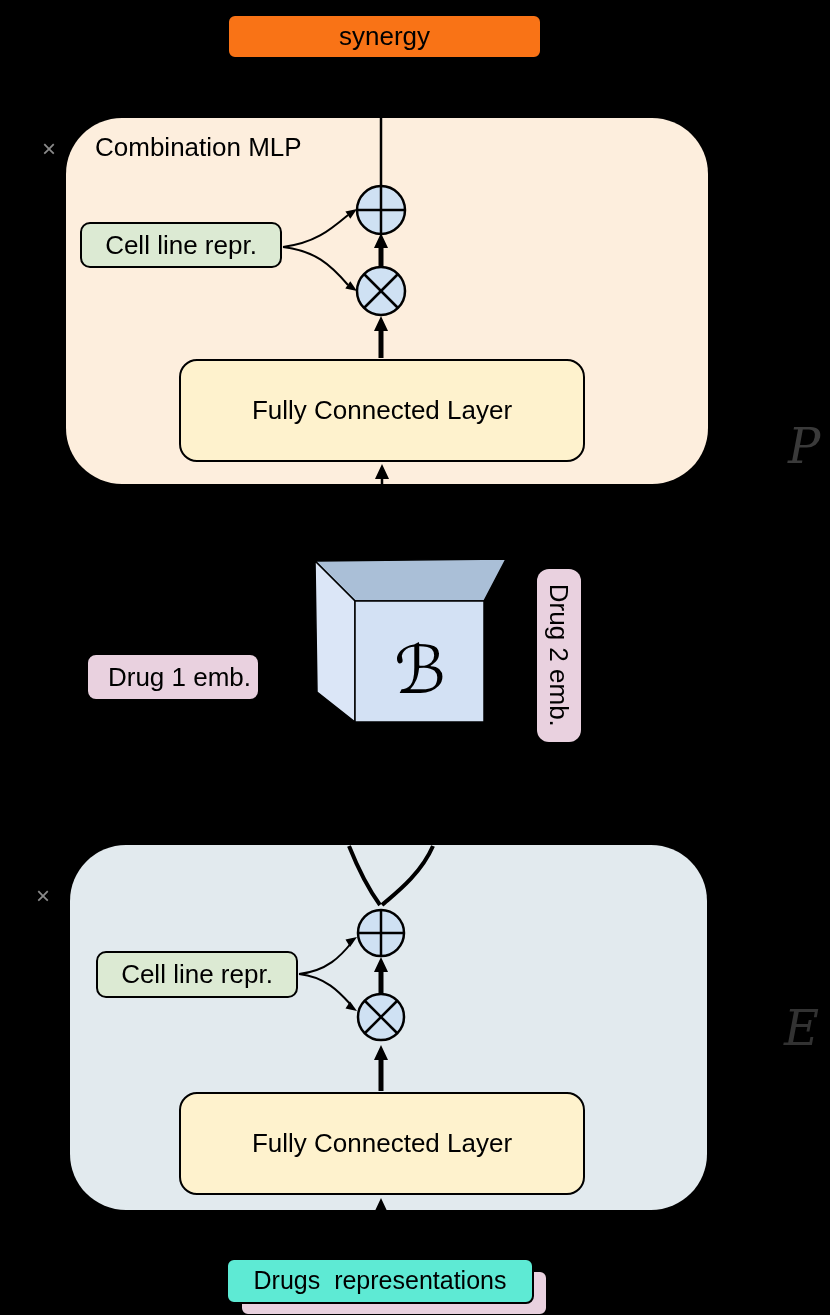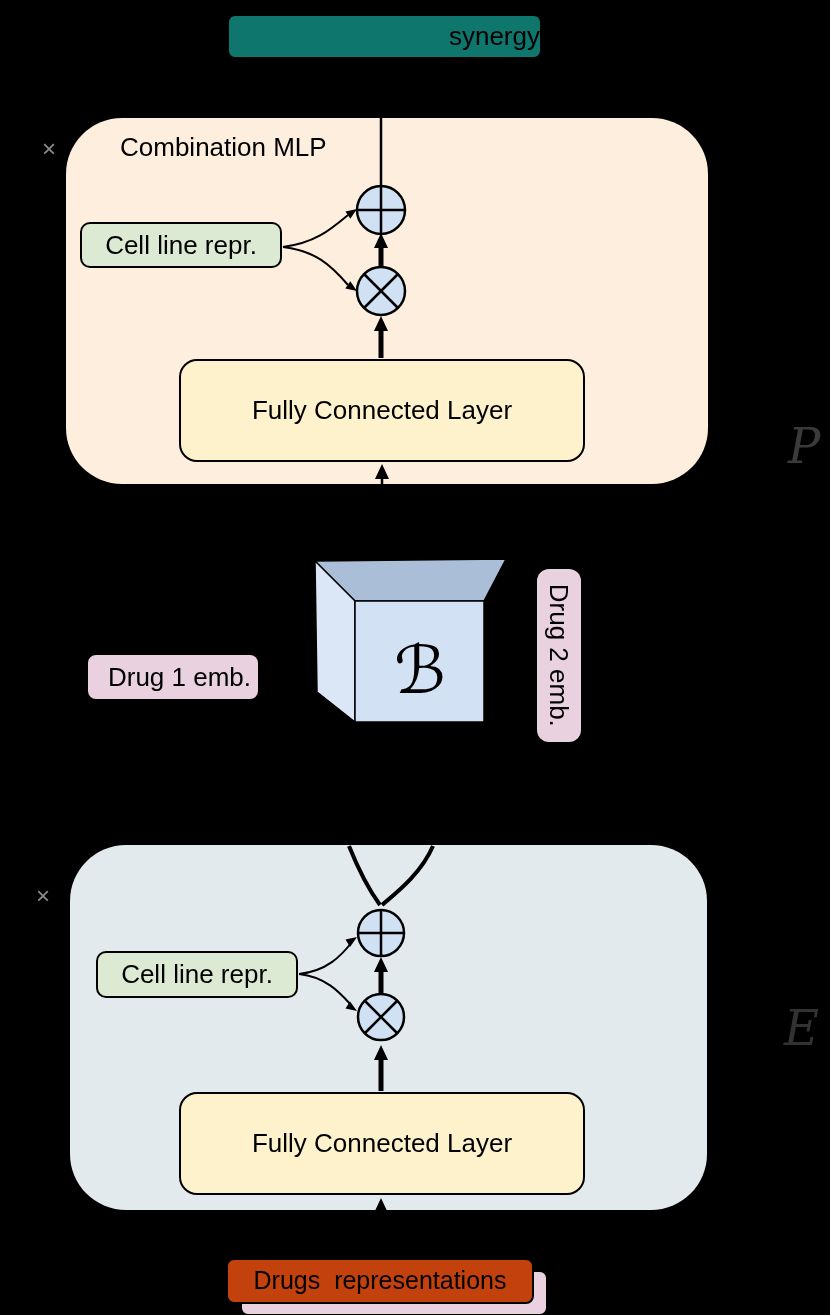--- a/index.html
+++ b/index.html
@@ -10,21 +10,21 @@
 
   
   .layer-container{z-index:1;}
   #connectors{z-index:2;}
   .layer-node{z-index:3;}
 
   .rounded-container{border-radius:56px;}
   .node-box{display:flex;align-items:center;justify-content:center;
             font-size:26px;line-height:1.1;text-align:center;}
   .bordered{border:2px solid #000;}
-  .container-title{font-size:26px;line-height:1.3;margin-left:25px;}
+  .container-title{font-size:26px;line-height:1.3;}
 
   
   #combination-container{left:66px;top:118px;width:642px;height:366px;}
   #combination-title{left:95px;top:131px;}
   #single-container{left:70px;top:845px;width:637px;height:365px;}
   #single-title{left:95px;top:858px;}
 
   #synergy-box{left:227px;top:14px;width:315px;height:45px;border-radius:8px;}
   #cell-line-top{left:80px;top:222px;width:202px;height:46px;border-radius:10px;}
   #fc-top{left:179px;top:359px;width:406px;height:103px;border-radius:18px;}
@@ -114,21 +114,21 @@
       <line x1="365" y1="1001" x2="397" y2="1033" stroke="#000" stroke-width="2.5"></line>
       <line x1="397" y1="1001" x2="365" y2="1033" stroke="#000" stroke-width="2.5"></line>
     </g>
 
     <line x1="381" y1="1258" x2="381" y2="1210" stroke="#000" stroke-width="2.5"></line>
     <polygon points="381,1198 374,1213 388,1213" fill="#000"></polygon>
   </svg>
 
   <div id="combination-title" class="abs layer-node container-title">Combination MLP</div>
 
-  <div id="synergy-box" class="abs layer-node node-box bordered" style="background-color: #0f766e; justify-content: flex-end;">
+  <div id="synergy-box" class="abs layer-node node-box bordered" style="background-color: #f97316;">
     <span>synergy</span>
   </div>
 
   <div id="cell-line-top" class="abs layer-node node-box bordered" style="background-color: rgb(220, 234, 211);">
     <span>Cell line repr.</span>
   </div>
 
   <div id="fc-top" class="abs layer-node node-box bordered" style="background-color: rgb(254, 242, 205);">
     <span>Fully Connected Layer</span>
   </div>
@@ -143,21 +143,21 @@
 
   <div id="cell-line-bottom" class="abs layer-node node-box bordered" style="background-color: rgb(220, 234, 211);">
     <span>Cell line repr.</span>
   </div>
 
   <div id="fc-bottom" class="abs layer-node node-box bordered" style="background-color: rgb(254, 242, 205);">
     <span>Fully Connected Layer</span>
   </div>
 
   <div id="drugs-repr-back" class="abs layer-node node-box bordered" style="background-color: rgb(233, 209, 223);"></div>
-  <div id="drugs-repr-front" class="abs layer-node node-box bordered" style="background-color: #c2410c;">
+  <div id="drugs-repr-front" class="abs layer-node node-box bordered" style="background-color: #5eead4;">
     <span style="white-space:pre;">Drugs  representations</span>
   </div>
 
   <div id="times-top" class="abs layer-node times-mark">×</div>
   <div id="times-bottom" class="abs layer-node times-mark">×</div>
 
   <div id="p-letter" class="abs layer-node math-letter">P</div>
   <div id="e-letter" class="abs layer-node math-letter">E</div>
 
 </div>

